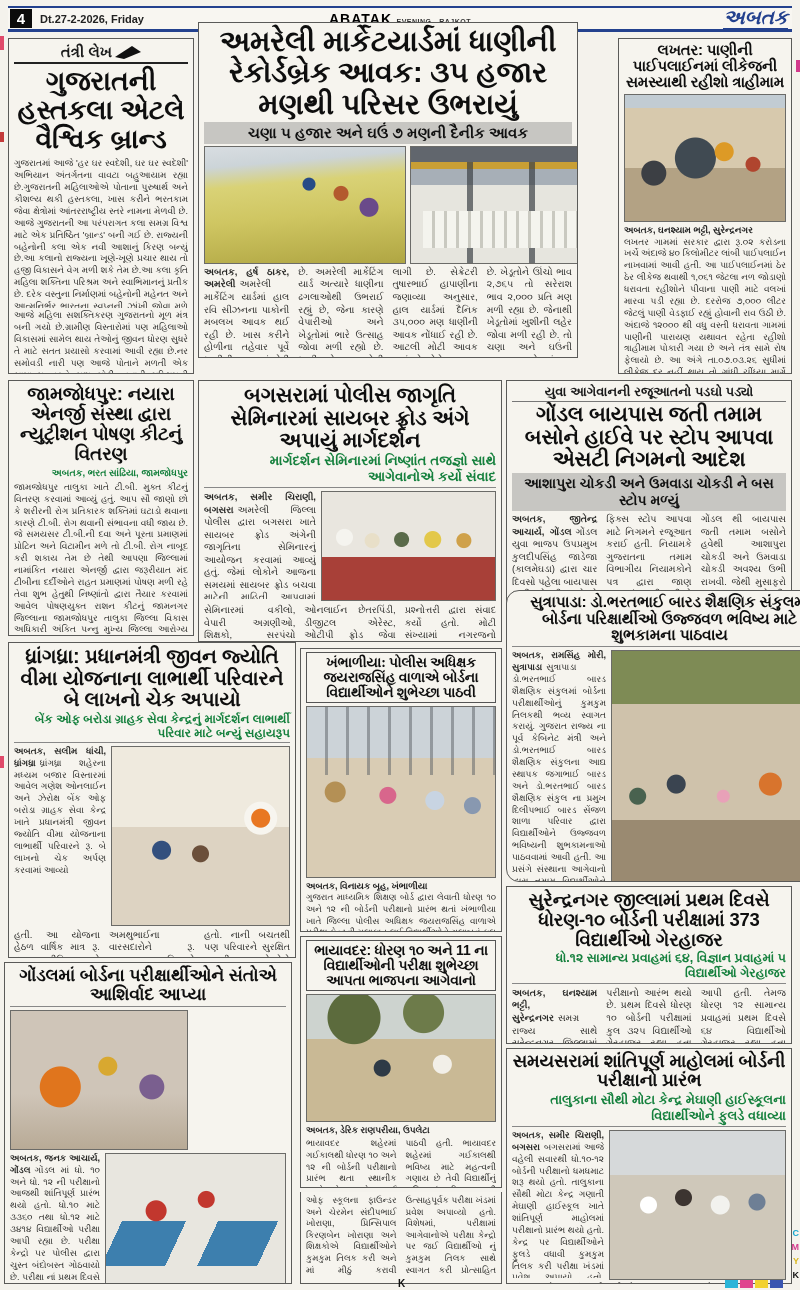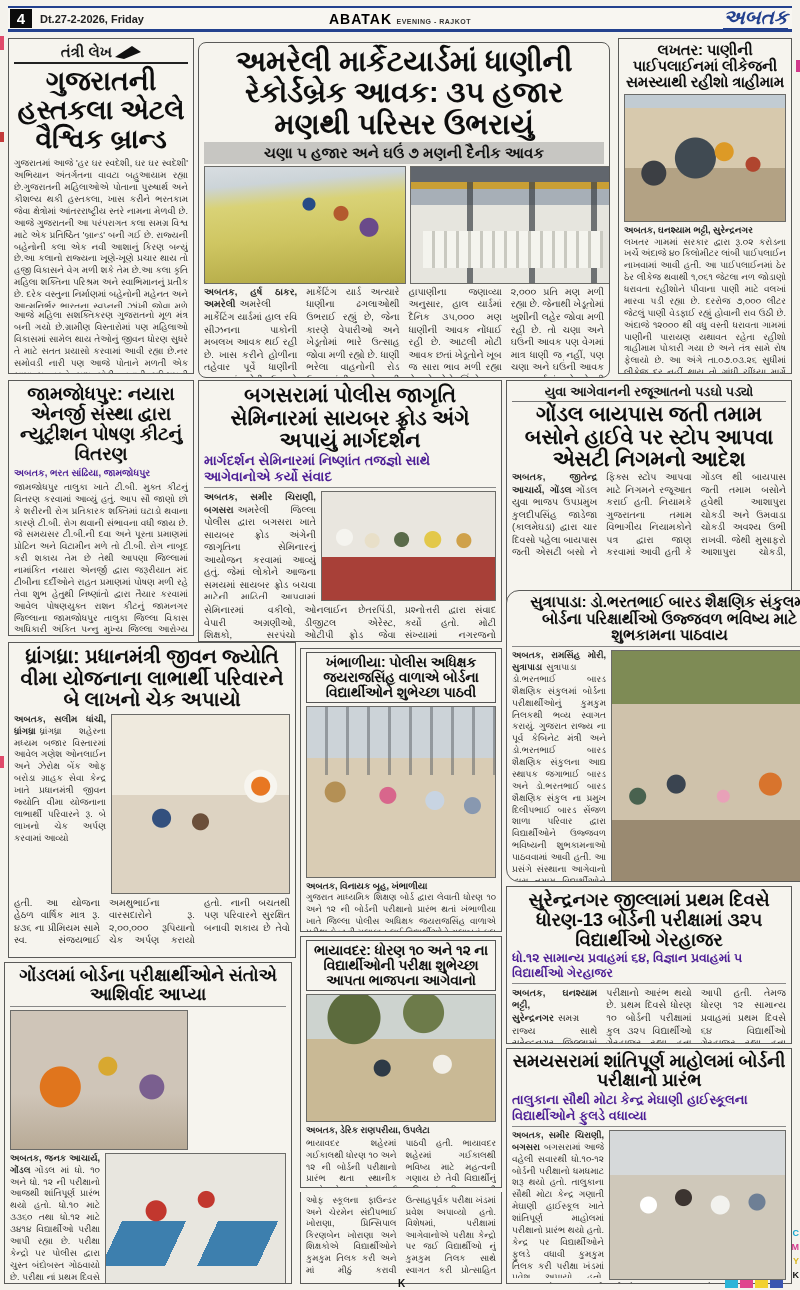--- a/index.html
+++ b/index.html
@@ -14,21 +14,21 @@
            width:22px;height:19px;display:flex;align-items:center;justify-content:center;margin-left:2px;}
   .date{font-weight:700;font-size:11px;margin-left:8px;color:#222;}
   .masthead{position:absolute;left:0;right:0;text-align:center;pointer-events:none;}
   .mh{font-weight:800;font-size:14px;letter-spacing:1px;color:#000;}
   .mhsub{font-size:7px;font-weight:700;color:#333;letter-spacing:.5px;}
   .logo{margin-left:auto;margin-right:4px;color:#23418e;font-weight:800;font-style:italic;
         font-size:20px;border-bottom:3px solid #23418e;line-height:1;padding-bottom:1px;}
   
   .art{position:absolute;border:1px solid #5a5a58;box-sizing:border-box;padding:3px 5px;background:#f6f4ee;overflow:hidden;}
   .hl{font-weight:700;text-align:center;line-height:1.08;color:#0e0e0e;letter-spacing:-.2px;}
-  .sub{font-weight:700;text-align:left;color:#4c1d95;}
+  .sub{font-weight:700;text-align:right;color:#15803d;}
   .graybar{background:#c7c6c2;font-weight:700;text-align:center;font-size:15px;padding:2px 0;margin:2px 0;color:#111;}
   .kick{font-weight:700;text-align:center;font-size:13px;border-bottom:1px solid #777;padding-bottom:1px;margin-bottom:1px;}
   .by{font-weight:700;margin-right:4px;}
   .bd{font-size:9.5px;line-height:1.32;text-align:justify;color:#2a2a28;overflow:hidden;}
   .cols2{column-count:2;column-gap:9px;}
   .cols3{column-count:3;column-gap:9px;}
   .cols4{column-count:4;column-gap:9px;}
   .row{display:flex;gap:5px;}
   .ph{position:relative;overflow:hidden;border:1px solid #6b6b68;flex:none;}
   .phrow{display:flex;gap:4px;margin:2px 0;}
@@ -123,21 +123,21 @@
       <svg width="26" height="13" viewBox="0 0 26 13">
           <polygon points="0,11 17,0 26,6 9,13" fill="#111"></polygon>
         </svg>
     </div>
     <div class="hl" style="font-size:27px;margin:3px 0 4px;">ગુજરાતની હસ્તકલા એટલે વૈશ્વિક બ્રાન્ડ</div>
     <div class="bd" style="height:150px;font-size:9px;">ગુજરાતમાં આજે 'હર ઘર સ્વદેશી, ઘર ઘર સ્વદેશી' અભિયાન અંતર્ગતના વાવટા બહુઆયામ રહ્યા છે.ગુજરાતની મહિલાઓએ પોતાના પુરુષાર્થ અને કૌશલ્ય થકી હસ્તકલા, ખાસ કરીને ભરતકામ જેવા ક્ષેત્રોમાં આંતરરાષ્ટ્રીય સ્તરે નામના મેળવી છે. આજે ગુજરાતની આ પરંપરાગત કલા સમગ્ર વિશ્વ માટે એક પ્રતિષ્ઠિત 'બ્રાન્ડ' બની ગઈ છે. રાજ્યની બહેનોની કલા એક નવી આશાનું કિરણ બન્યું છે.આ કલાનો રાજ્યના ખૂણે-ખૂણે પ્રચાર થાય તો હજી વિકાસને વેગ મળી શકે તેમ છે.આ કલા કૃતિ મહિલા શક્તિના પરિશ્રમ અને સ્વાભિમાનનું પ્રતીક છે. દરેક વસ્તુના નિર્માણમાં બહેનોની મહેનત અને આત્મનિર્ભર ભારતના સ્વપ્નની ઝાંખી જોવા મળે છે, સમાજનો નાનો સહયોગ પણ મહિલાઓને નવી ઊર્જા પૂરી પાડશે.</div>
     <div class="bd" style="height:88px;font-size:9px;margin-top:2px;">આજે મહિલા સશક્તિકરણ ગુજરાતનો મૂળ મંત્ર બની ગયો છે.ગ્રામીણ વિસ્તારોમાં પણ મહિલાઓ વિકાસમાં સામેલ થાય તેઓનું જીવન ધોરણ સુધરે તે માટે સતત પ્રયાસો કરવામાં આવી રહ્યા છે.નર સમોવડી નારી પણ આજે પોતાને મળતી એક સામાન્ય તકને પણ મોટી બનાવી પરિશ્રમની પરાકાષ્ઠા સુધી આત્મ નિર્ભર બની રહી છે.તે કલા દાયકાઓ પહેલાં ઘરની ચાર દીવાલો પૂરતી સીમિત હતી ને કલાએ આજે દેશના સીમાડા ઓળંગી વિદેશમાં પહોંચી ગઈ છે.</div>
 
   </div>
 
-  <div class="art" style="left:198px;top:42px;width:412px;height:336px;border-radius:8px;">
+  <div class="art" style="left:198px;top:22px;width:380px;height:336px;">
     <div class="hl" style="font-size:29px;">અમરેલી માર્કેટયાર્ડમાં ધાણીની રેકોર્ડબ્રેક આવક: ૩૫ હજાર મણથી પરિસર ઉભરાયું</div>
     <div class="graybar">ચણા ૫ હજાર અને ઘઉં ૭ મણની દૈનીક આવક</div>
     <div class="phrow">
       <div class="ph ph-grain" style="width:200px;height:116px;"></div>
       <div class="ph ph-warehouse" style="width:200px;height:116px;"></div>
     </div>
     <div class="bd cols4" style="height:124px;">
       <b class="by">અબતક, હર્ષ ઠાકર, અમરેલી</b><span>અમરેલી માર્કેટિંગ યાર્ડમાં હાલ રવિ સીઝનના પાકોની મબલખ આવક થઈ રહી છે. ખાસ કરીને હોળીના તહેવાર પૂર્વે ધાણીની આવકમાં મોટી ઉછાળો જોવા મળ્યો છે. અમરેલી માર્કેટિંગ યાર્ડ અત્યારે ધાણીના ઢગલાઓથી ઉભરાઈ રહ્યું છે, જેના કારણે વેપારીઓ અને ખેડૂતોમાં ભારે ઉત્સાહ જોવા મળી રહ્યો છે. ધાણી ભરેલા વાહનોની રોડ ઉપર લાંબી કતારો લાગી છે. સેક્રેટરી તુષારભાઈ હાપાણીના જણાવ્યા અનુસાર, હાલ યાર્ડમાં દૈનિક ૩૫,૦૦૦ મણ ધાણીની આવક નોંધાઈ રહી છે. આટલી મોટી આવક છતાં ખેડૂતોને ખૂબ જ સારા ભાવ મળી રહ્યા છે. ખેડૂતોને ઊંચો ભાવ ૨,૭૬૫ તો સરેરાશ ભાવ ૨,૦૦૦ પ્રતિ મણ મળી રહ્યા છે. જેનાથી ખેડૂતોમાં ખુશીની લહેર જોવા મળી રહી છે. તો ચણા અને ઘઉંની આવક પણ વેગમાં માત્ર ધાણી જ નહીં, પણ ચણા અને ઘઉંની આવક પણ યાર્ડમાં જોરશોરથી શરૂ થઈ ગઈ છે. હાલ દૈનિક ૭,૦૦૦ મણ ચણા અને ૧,૦૬૪ બોરી ઘઉંની આવક નોંધાઈ રહી છે. જ્યારે ઘઉંના ભાવ ૬૫૦ થી વધુ બોલાઈ રહ્યા છે. આગામી દિવસોમાં આવક ૪૦,૦૦૦ મણને પાર થવાની સંભાવના છે. યાર્ડના ખુલ્લા પરિસરમાં પગ મૂકવાની જગ્યા પણ બચી નથી.</span>
     </div>
   </div>
@@ -163,76 +163,78 @@
         <b class="by">અબતક, સમીર ચિરાણી, બગસરા</b><span>અમરેલી જિલ્લા પોલીસ દ્વારા બગસરા ખાતે સાયબર ફ્રોડ અંગેની જાગૃતિના સેમિનારનું આયોજન કરવામાં આવ્યું હતું. જેમાં લોકોને આજના સમયમાં સાયબર ફ્રોડ બચવા માટેની માહિતી આપવામાં આવી હતી.</span>
       </div>
       <div class="ph ph-seminar" style="flex:1;height:108px;"></div>
     </div>
     <div class="bd cols3" style="height:78px;margin-top:3px;">સેમિનારમાં વકીલો, વેપારી અગ્રણીઓ, શિક્ષકો, સરપંચો સહિતના આગેવાનો ઉપસ્થિત રહ્યા હતા. સાયબર નિષ્ણાંતોએ ઓનલાઈન છેતરપિંડી, ડીજીટલ એરેસ્ટ, ઓટીપી ફ્રોડ જેવા ગુનાઓથી બચવાના ઉપાયો જણાવ્યા હતા તેમજ આગેવાનોએ પ્રશ્નોત્તરી દ્વારા સંવાદ કર્યો હતો. મોટી સંખ્યામાં નગરજનો ઉમટી પડ્યા હતા અને ઉપયોગી માહિતી મેળવી હતી.</div>
   </div>
 
   <div class="art" style="left:506px;top:380px;width:286px;height:264px;">
     <div class="kick">યુવા આગેવાનની રજૂઆતનો પડઘો પડ્યો</div>
     <div class="hl" style="font-size:21px;">ગોંડલ બાયપાસ જતી તમામ બસોને હાઈવે પર સ્ટોપ આપવા એસટી નિગમનો આદેશ</div>
+    <div class="graybar" style="font-size:14px;">આશાપુરા ચોકડી અને ઉમવાડા ચોકડી ને બસ સ્ટોપ મળ્યું</div>
     <div class="bd cols3" style="height:96px;">
       <b class="by">અબતક, જીતેન્દ્ર આચાર્ય, ગોંડલ</b><span>ગોંડલ યુવા ભાજપ ઉપપ્રમુખ કુલદીપસિંહ જાડેજા (કાલમેઘડા) દ્વારા ચાર દિવસો પહેલા બાયપાસ જતી એસટી બસો ને ફિક્સ સ્ટોપ આપવા માટે નિગમને રજૂઆત કરાઈ હતી. નિયામકે ગુજરાતના તમામ વિભાગીય નિયામકોને પત્ર દ્વારા જાણ કરવામાં આવી હતી કે ગોંડલ થી બાયપાસ જતી તમામ બસોને હવેથી આશાપુરા ચોકડી અને ઉમવાડા ચોકડી અવશ્ય ઉભી રાખવી. જેથી મુસાફરો આશાપુરા ચોકડી, ઉમવાડા ચોકડી થી મુસાફરી કરી શકે. આ અંગે કુલદીપસિંહ જાડેજા એ જણાવ્યું હતું કે હાઈવે પર ફિક્સ સ્ટોપ થતા અનેક મુસાફરોને સીધો ફાયદો થશે તેમજ રજૂઆત ધ્યાને લેવા બદલ નિગમનો આભાર વ્યક્ત કર્યો હતો.</span>
     </div>
   </div>
 
   <div class="art" style="left:506px;top:590px;width:327px;height:292px;border-radius:13px;">
     <div class="hl" style="font-size:15.5px;border-bottom:1px solid #888;padding-bottom:2px;">સુત્રાપાડા: ડો.ભરતભાઈ બારડ શૈક્ષણિક સંકુલમાં બોર્ડના પરિક્ષાર્થીઓ ઉજ્જવળ ભવિષ્ય માટે શુભકામના પાઠવાય</div>
     <div class="row" style="margin-top:3px;">
       <div class="bd" style="width:94px;height:242px;font-size:9px;">
         <b class="by">અબતક, રામસિંહ મોરી, સુત્રાપાડા</b><span>સુત્રાપાડા ડો.ભરતભાઈ બારડ શૈક્ષણિક સંકુલમાં બોર્ડના પરીક્ષાર્થીઓનું કુમકુમ તિલકથી ભવ્ય સ્વાગત કરાયું. ગુજરાત રાજ્ય ના પૂર્વ કેબિનેટ મંત્રી અને ડો.ભરતભાઈ બારડ શૈક્ષણિક સંકુલના આદ્ય સ્થાપક જગાભાઈ બારડ અને ડો.ભરતભાઈ બારડ શૈક્ષણિક સંકુલ ના પ્રમુખ દિલીપભાઈ બારડ સેંજળ શાળા પરિવાર દ્વારા વિદ્યાર્થીઓને ઉજ્જવળ ભવિષ્યની શુભકામનાઓ પાઠવવામાં આવી હતી. આ પ્રસંગે સંસ્થાના આગેવાનો દ્વારા તમામ વિદ્યાર્થીઓને કુમકુમ તિલક અને ફૂલ આપી શુભકામનાઓ પાઠવવામાં આવી હતી.</span>
       </div>
       <div class="ph ph-crowd" style="flex:1;height:242px;"></div>
     </div>
   </div>
 
   <div class="art" style="left:8px;top:642px;width:288px;height:316px;">
     <div class="hl" style="font-size:20px;">ધ્રાંગધ્રા: પ્રધાનમંત્રી જીવન જ્યોતિ વીમા યોજનાના લાભાર્થી પરિવારને બે લાખનો ચેક અપાયો</div>
+    <div class="sub" style="font-size:12px;border-bottom:1px solid #888;padding:1px 0 2px;">બેંક ઓફ બરોડા ગ્રાહક સેવા કેન્દ્રનું માર્ગદર્શન લાભાર્થી પરિવાર માટે બન્યું સહાયરૂપ</div>
     <div class="row" style="margin-top:3px;">
       <div class="bd" style="width:92px;height:178px;font-size:9px;">
         <b class="by">અબતક, સલીમ ધાંચી, ધ્રાંગધ્રા</b><span>ધ્રાંગધ્રા શહેરના મધ્યમ બજાર વિસ્તારમાં આવેલ ગણેશ ઓનલાઈન અને ઝેરોક્ષ બેંક ઓફ બરોડા ગ્રાહક સેવા કેન્દ્ર ખાતે પ્રધાનમંત્રી જીવન જ્યોતિ વીમા યોજનાના લાભાર્થી પરિવારને રૂ. બે લાખનો ચેક અર્પણ કરવામાં આવ્યો</span>
       </div>
       <div class="ph ph-bob" style="flex:1;height:178px;"></div>
     </div>
     <div class="bd cols3" style="height:52px;margin-top:3px;">હતી. આ યોજના હેઠળ વાર્ષિક માત્ર રૂ. ૪૩૬ ના પ્રીમિયમ સામે સ્વ. સંજયભાઈ અમથુભાઈના વારસદારોને રૂ. ૨,૦૦,૦૦૦ રૂપિયાનો ચેક અર્પણ કરાયો હતો. નાની બચતથી પણ પરિવારને સુરક્ષિત બનાવી શકાય છે તેવો સંદેશ આપવામાં આવ્યો હતો.</div>
   </div>
 
   <div class="art" style="left:300px;top:648px;width:202px;height:284px;">
-    <div class="hl" style="font-size:14px;border:1px solid #555;padding:2px;">ખંભાળીયા: પોલીસ અધિક્ષક જયરાજસિંહ વાળાએ બોર્ડના વિદ્યાર્થીઓને શુભેચ્છા પાઠવી</div>
+    <div class="hl" style="font-size:14px;border:1px solid #555;padding:2px;font-family:Liberation Serif, serif;">ખંભાળીયા: પોલીસ અધિક્ષક જયરાજસિંહ વાળાએ બોર્ડના વિદ્યાર્થીઓને શુભેચ્છા પાઠવી</div>
     <div class="ph ph-gate" style="width:100%;height:172px;margin:3px 0;box-sizing:border-box;"></div>
     <div class="cap">અબતક, વિનાયક બૃહ, ખંભાળીયા</div>
     <div class="bd" style="height:52px;font-size:8.8px;">ગુજરાત માધ્યમિક શિક્ષણ બોર્ડ દ્વારા લેવાતી ધોરણ ૧૦ અને ૧૨ ની બોર્ડની પરીક્ષાનો પ્રારંભ થતાં ખંભાળીયા ખાતે જિલ્લા પોલીસ અધિક્ષક જયરાજસિંહ વાળાએ પરીક્ષા કેન્દ્રની મુલાકાત લઈ વિદ્યાર્થીઓને ગુલાબનું ફૂલ આપી ઉચ્ચ અને ઉજ્જવળ ભવિષ્ય માટેની શુભકામનાઓ પાઠવી હતી.</div>
   </div>
 
   <div class="art" style="left:506px;top:886px;width:286px;height:158px;">
-    <div class="hl" style="font-size:18.5px;">સુરેન્દ્રનગર જીલ્લામાં પ્રથમ દિવસે ધોરણ-13 બોર્ડની પરીક્ષામાં ૩૨૫ વિદ્યાર્થીઓ ગેરહાજર</div>
+    <div class="hl" style="font-size:18.5px;">સુરેન્દ્રનગર જીલ્લામાં પ્રથમ દિવસે ધોરણ-૧૦ બોર્ડની પરીક્ષામાં 373 વિદ્યાર્થીઓ ગેરહાજર</div>
     <div class="sub" style="font-size:12.5px;border-bottom:1px solid #888;padding:1px 0 2px;">ધો.૧૨ સામાન્ય પ્રવાહમાં ૬૪, વિજ્ઞાન પ્રવાહમાં ૫ વિદ્યાર્થીઓ ગેરહાજર</div>
     <div class="bd cols3" style="height:88px;margin-top:3px;">
       <b class="by">અબતક, ઘનશ્યામ ભટ્ટી, સુરેન્દ્રનગર</b><span>સમગ્ર રાજ્ય સાથે સુરેન્દ્રનગર જિલ્લામાં પણ ધોરણ ૧૦ અને ધોરણ ૧૨ બોર્ડની પરીક્ષાનો આરંભ થયો છે. પ્રથમ દિવસે ધોરણ ૧૦ બોર્ડની પરીક્ષામાં કુલ ૩૨૫ વિદ્યાર્થીઓ ગેરહાજર રહ્યા હતા જ્યારે ૧૬૭૧૦ વિદ્યાર્થીઓએ પરીક્ષા આપી હતી. તેમજ ધોરણ ૧૨ સામાન્ય પ્રવાહમાં પ્રથમ દિવસે ૬૪ વિદ્યાર્થીઓ ગેરહાજર રહ્યા હતા અને ૭૫૦૦ વિદ્યાર્થીઓએ પરીક્ષા આપી હતી. આ ઉપરાંત ધો.૧૨ વિજ્ઞાન પ્રવાહમાં ૫ ગેરહાજર રહ્યા હતા અને ૧૧૬૦ વિદ્યાર્થીઓએ પરીક્ષા આપી હતી. જ્યારે સમગ્ર જિલ્લામાં પ્રથમ દિવસે એક પણ પરીક્ષા કેન્દ્ર પર ગેરરીતિ કે કોપી કેસ નોંધાયો નહોતો અને વિદ્યાર્થીઓએ શાંતિપૂર્ણ માહોલમાં પરીક્ષા આપી હતી.</span>
     </div>
   </div>
 
   <div class="art" style="left:4px;top:962px;width:288px;height:322px;">
     <div class="hl" style="font-size:17.5px;border-bottom:1px solid #888;padding-bottom:2px;">ગોંડલમાં બોર્ડના પરીક્ષાર્થીઓને સંતોએ આશિર્વાદ આપ્યા</div>
     <div class="row" style="margin-top:3px;">
       <div class="ph ph-saint" style="width:176px;height:138px;"></div>
     </div>
     <div class="row" style="margin-top:3px;">
       <div class="bd" style="width:90px;height:142px;font-size:9px;">
         <b class="by">અબતક, જનક આચાર્ય, ગોંડલ</b><span>ગોંડલ માં ધો. ૧૦ અને ધો. ૧૨ ની પરીક્ષાનો આજથી શાંતિપૂર્ણ પ્રારંભ થયો હતો. ધો.૧૦ માટે ૩૩૬૦ તથા ધો.૧૨ માટે ૩૪૧૪ વિદ્યાર્થીઓ પરીક્ષા આપી રહ્યા છે. પરીક્ષા કેન્દ્રો પર પોલીસ દ્વારા ચુસ્ત બંદોબસ્ત ગોઠવાયો છે. પરીક્ષા નાં પ્રથમ દિવસે સનાતન આશ્રમના સ્વામી શુભાત્માનંદ સરસ્વતીજીએ ખાસ ઉપસ્થિત રહી વિદ્યાર્થીઓ ને આશીર્વાદ આપ્યા હતા. જંગલેશ્વર ગ્રુપ</span>
       </div>
       <div class="ph ph-examhall" style="flex:1;height:142px;"></div>
     </div>
   </div>
 
   <div class="art" style="left:300px;top:936px;width:202px;height:252px;">
-    <div class="hl" style="font-size:14px;border:1px solid #555;padding:2px;">ભાયાવદર: ધોરણ ૧૦ અને ૧૨ ના વિદ્યાર્થીઓની પરીક્ષા શુભેચ્છા આપતા ભાજપના આગેવાનો</div>
+    <div class="hl" style="font-size:14px;border:1px solid #555;padding:2px;">ભાયાવદર: ધોરણ ૧૦ અને 11 ના વિદ્યાર્થીઓની પરીક્ષા શુભેચ્છા આપતા ભાજપના આગેવાનો</div>
     <div class="ph ph-tree" style="width:100%;height:128px;margin:3px 0;box-sizing:border-box;"></div>
     <div class="cap">અબતક, ડેરિક રાણપરીયા, ઉપલેટા</div>
     <div class="bd cols2" style="height:74px;font-size:8.8px;margin-top:2px;">ભાયાવદર શહેરમાં ગઈકાલથી ધોરણ ૧૦ અને ૧૨ ની બોર્ડની પરીક્ષાનો પ્રારંભ થતા સ્થાનીક આગેવાનો સ્કૂલે જઈ વિદ્યાર્થીઓને શુભેચ્છા પાઠવી હતી. ભાયાવદર શહેરમાં ગઈકાલથી ભવિષ્ય માટે મહત્વની ગણાય છે તેવી વિદ્યાર્થીનું ભવિષ્યમાં દિશા નક્કી કરનાર પરીક્ષા ઉત્સાહ સાથે આપે તે માટે નાગરીક સેવાભાવિ સહકારી અગ્રણી જગદીશભાઈ ભોજાણી, સુરેશભાઈ તથા હાર્દિકભાઈ રાવલ સહીતના આગેવાનોએ તિલક કરી પેંડા ખવરાવી મોં મીઠું કરાવી બહેનોને શુભેચ્છા પાઠવી હતી.</div>
   </div>
 
   <div class="art" style="left:300px;top:1192px;width:202px;height:92px;border-top:none;">
     <div class="bd cols2" style="height:82px;font-size:8.8px;">ઓફ સ્કૂલના ફાઉન્ડર અને ચેરમેન સંદીપભાઈ ખોરાણા, પ્રિન્સિપાલ કિરણબેન ખોરાણા અને શિક્ષકોએ વિદ્યાર્થીઓને કુમકુમ તિલક કરી અને માં મીઠું કરાવી ઉત્સાહપૂર્વક પરીક્ષા ખંડમાં પ્રવેશ અપાવ્યો હતો. વિશેષમાં, પરીક્ષામાં આગેવાનોએ પરીક્ષા કેન્દ્રો પર જઈ વિદ્યાર્થીઓ નું કુમકુમ તિલક સાથે સ્વાગત કરી પ્રોત્સાહિત કર્યા હતાં. મોવિયા માં ધો.૧૦ માં ૩૬૦ તથા દેરડી કેન્દ્ર માં ૪૮૦ વિદ્યાર્થીઓ પરીક્ષા આપી રહ્યા છે.</div>
   </div>
 
   <div class="art" style="left:506px;top:1048px;width:286px;height:236px;">

